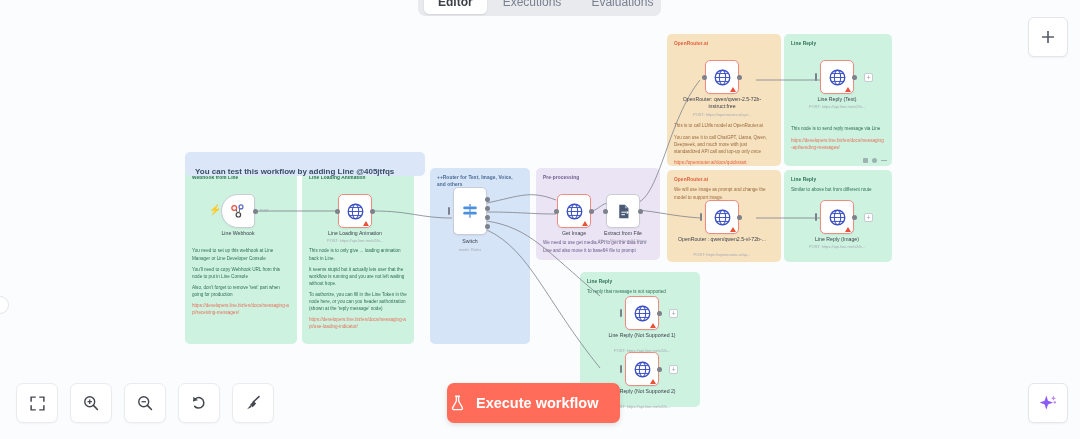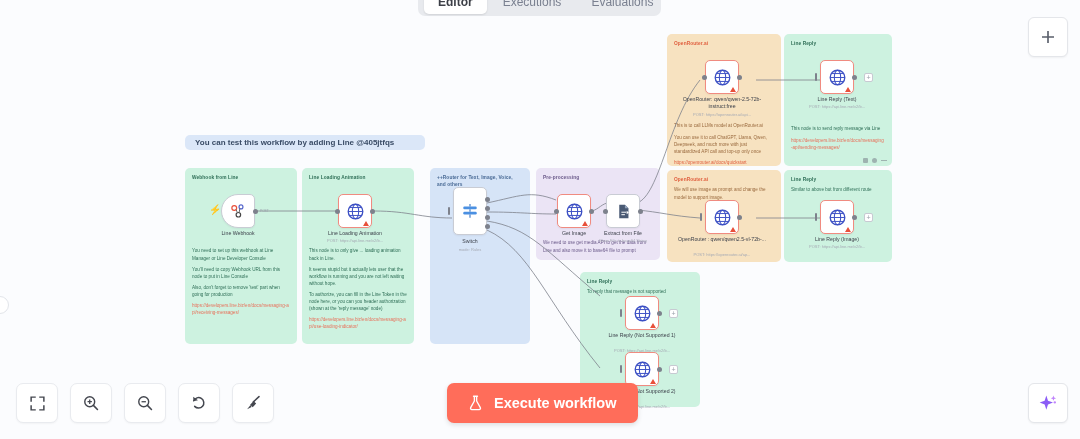--- a/index.html
+++ b/index.html
@@ -68,21 +68,21 @@
     background: #fff;
     border: 1px solid #e9ebef;
     border-radius: 7px;
     display: flex; align-items: center; justify-content: center;
     box-shadow: 0 1px 2px rgba(0,0,0,.04);
   }
 
   
   #execute-btn {
     position: absolute; left: 447px; top: 383px;
-    height: 40px; padding: 0 22px 0 20px;
+    height: 40px; padding: 0 22px 0 2px;
     background: #ff6d5a;
     border-radius: 7px;
     display: flex; align-items: center; gap: 10px;
     color: #fff;
     font-size: 14.5px; font-weight: 600;
     box-shadow: 0 2px 5px rgba(0,0,0,.12);
     z-index: 35;
     white-space: nowrap;
   }
 
@@ -124,25 +124,25 @@
   .sticky.orange  { background: #f7e2c0; }
   .sticky.orange  .s-title { color: #e0603f; }
   .sticky.orange  p { color: #9a6a3e; }
   .sticky.orange  .s-link { color: #e0603f; }
 
   .sticky.purple  { background: #ebe4f5; }
   .sticky.purple  .s-title, .sticky.purple p { color: #6b5a8a; }
 
   
   #info-banner {
-    position: absolute; left: 185px; top: 135px;
-    width: 240px; height: 15px;
+    position: absolute; left: 185px; top: 152px;
+    width: 240px; height: 24px;
     background: #dbe7f8;
     border-radius: 5px;
-    display: flex; align-items: center;
+    display: flex; align-items: flex-end;
     padding: 0 10px;
     font-size: 8px; font-weight: 700;
     color: #3a4c66;
     z-index: 12;
     white-space: nowrap;
   }
 
   
   .sticky-foot {
     position: absolute; right: 5px; bottom: 3px;

